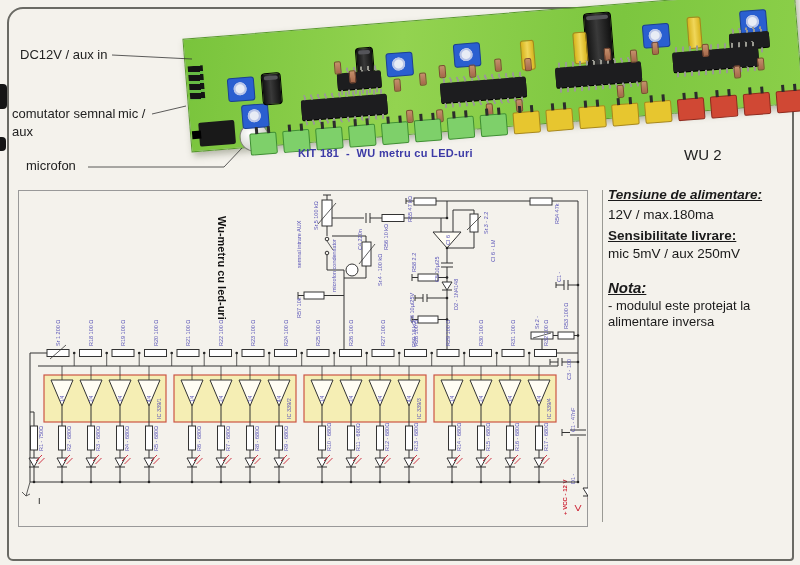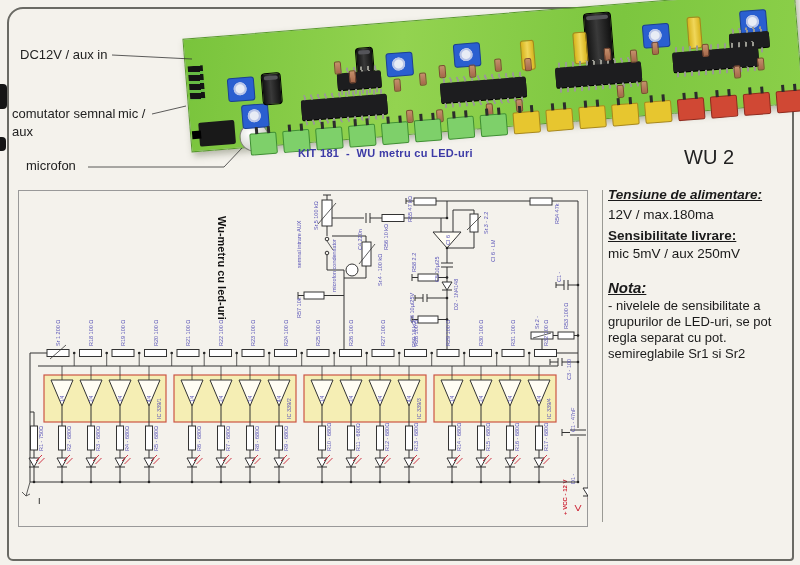--- a/index.html
+++ b/index.html
@@ -33,21 +33,21 @@
   #micpart{position:absolute;left:48px;top:88px;width:27px;height:27px;border-radius:50%;
        background:radial-gradient(circle at 35% 35%,#ffffff,#d8d8d4 60%,#9a9a94);border:1px solid #7f7f78;}
   .pled{position:absolute;top:99px;width:25px;height:20px;border:1px solid;border-radius:2px;}
   .pled::before{content:"";position:absolute;left:5px;top:-7px;width:3px;height:7px;background:#2c2c2c;}
   .pled::after{content:"";position:absolute;right:5px;top:-7px;width:3px;height:7px;background:#2c2c2c;}
   
   .plabel{position:absolute;font-size:13px;color:#222;}
   
   #kit-title{position:absolute;left:298px;top:147px;font-size:11px;font-weight:bold;
        letter-spacing:.3px;white-space:pre;}
-  #wu2{position:absolute;left:684px;top:146px;font-size:20px;color:#222;}
+  #wu2{position:absolute;left:684px;top:146px;font-size:15px;color:#222;}
   
   #schwrap{position:absolute;left:18px;top:190px;width:570px;height:337px;}
   #vsep{position:absolute;left:602px;top:190px;width:1px;height:332px;background:#9a9a94;}
   svg text{font-family:"Liberation Sans",sans-serif;}
   .plbl{font-size:5.5px;fill:#5a55b8;}
   .wire{stroke:#333;stroke-width:1;fill:none;}
   .thin{stroke:#333;stroke-width:.8;fill:none;}
   
   #info{position:absolute;left:608px;top:182px;width:184px;font-size:13.5px;line-height:16px;}
   .ihead{position:absolute;font-weight:bold;text-decoration:underline;white-space:pre;}
@@ -539,16 +539,16 @@
   </div>
   <div id="vsep"></div>
 
   <div id="info">
     <div class="ihead" style="top:5px;font-style:italic;">Tensiune de alimentare:</div>
     <div class="ival" style="top:25px;">12V / max.180ma</div>
     <div class="ihead" style="top:46px;">Sensibilitate livrare:</div>
     <div class="ival" style="top:64px;">mic 5mV / aux 250mV</div>
     <div id="nota-title" style="top:98px;">Nota:</div>
     <div id="notes">
-        <p>- nivelele de sensibilitate a grupurilor de LED-uri, se pot regla separat cu pot. semireglabile Sr1 si Sr2</p>
+        <p>- modulul este protejat la alimentare inversa</p>
       </div>
   </div>
 </div>
 
 </body></html>

